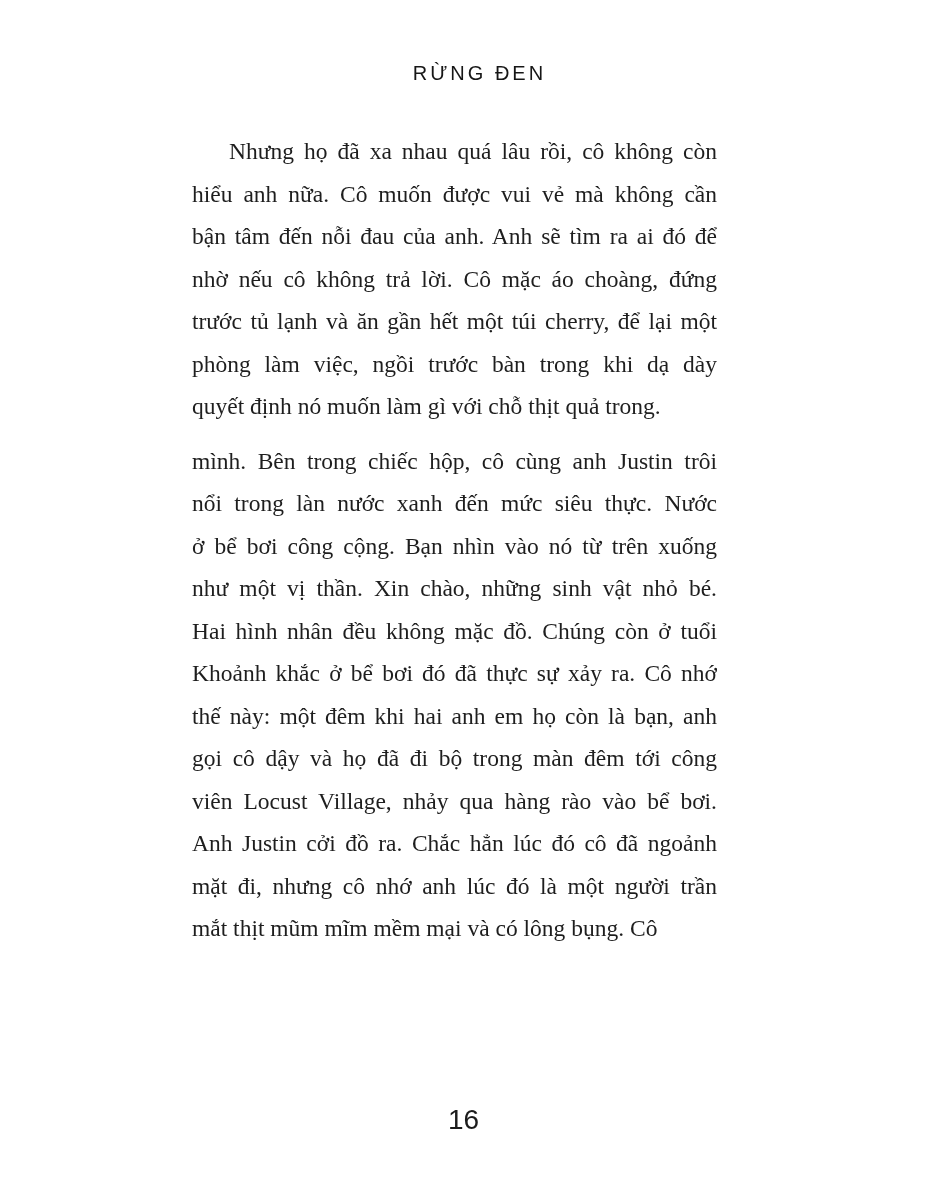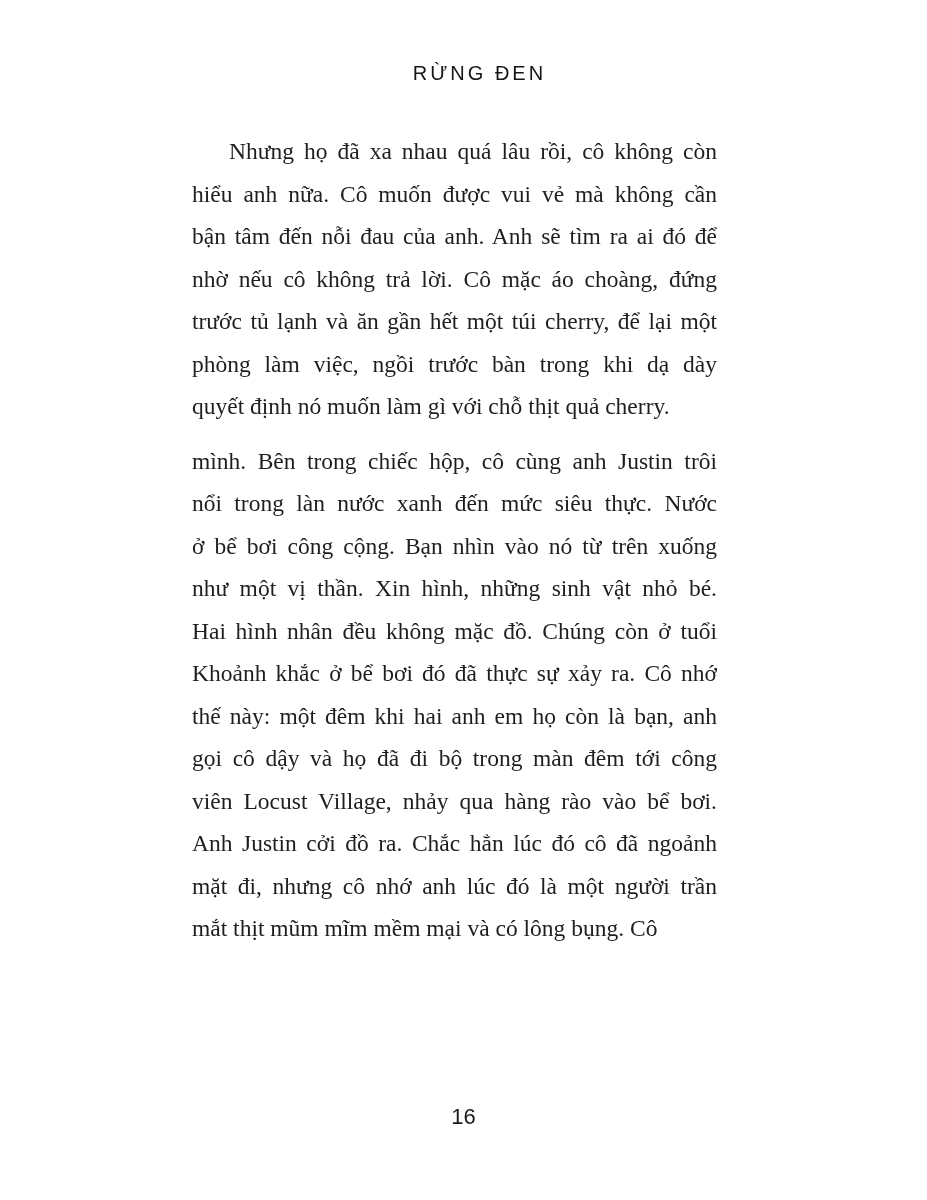--- a/index.html
+++ b/index.html
@@ -49,46 +49,46 @@
   }
   .line.first { text-indent: 37px; }
   .line.last  { text-align-last: left; }
   .folio {
     position: absolute;
     top: 1104px;
     left: 0;
     width: 100%;
     text-align: center;
     font-family: "Liberation Sans", sans-serif;
-    font-size: 22px;
+    font-size: 28px;
     color: #1b1b1b;
   }
 </style>
 </head>
 <body>
 
 <div class="page">
 
   <div class="running-head">RỪNG ĐEN</div>
 
   <div class="text-block">
     <div class="para">
         <div class="line first">Nhưng họ đã xa nhau quá lâu rồi, cô không còn</div>
         <div class="line">hiểu anh nữa. Cô muốn được vui vẻ mà không cần</div>
         <div class="line">bận tâm đến nỗi đau của anh. Anh sẽ tìm ra ai đó để</div>
         <div class="line">nhờ nếu cô không trả lời. Cô mặc áo choàng, đứng</div>
         <div class="line">trước tủ lạnh và ăn gần hết một túi cherry, để lại một</div>
         <div class="line">phòng làm việc, ngồi trước bàn trong khi dạ dày</div>
-        <div class="line last">quyết định nó muốn làm gì với chỗ thịt quả cherry.</div>
+        <div class="line last">quyết định nó muốn làm gì với chỗ thịt quả trong.</div>
       </div>
     <div class="para">
         <div class="line">mình. Bên trong chiếc hộp, cô cùng anh Justin trôi</div>
         <div class="line">nổi trong làn nước xanh đến mức siêu thực. Nước</div>
         <div class="line">ở bể bơi công cộng. Bạn nhìn vào nó từ trên xuống</div>
-        <div class="line">như một vị thần. Xin hình, những sinh vật nhỏ bé.</div>
+        <div class="line">như một vị thần. Xin chào, những sinh vật nhỏ bé.</div>
         <div class="line">Hai hình nhân đều không mặc đồ. Chúng còn ở tuổi</div>
         <div class="line">Khoảnh khắc ở bể bơi đó đã thực sự xảy ra. Cô nhớ</div>
         <div class="line">thế này: một đêm khi hai anh em họ còn là bạn, anh</div>
         <div class="line">gọi cô dậy và họ đã đi bộ trong màn đêm tới công</div>
         <div class="line">viên Locust Village, nhảy qua hàng rào vào bể bơi.</div>
         <div class="line">Anh Justin cởi đồ ra. Chắc hẳn lúc đó cô đã ngoảnh</div>
         <div class="line">mặt đi, nhưng cô nhớ anh lúc đó là một người trần</div>
         <div class="line last">mắt thịt mũm mĩm mềm mại và có lông bụng. Cô</div>
       </div>
   </div>

